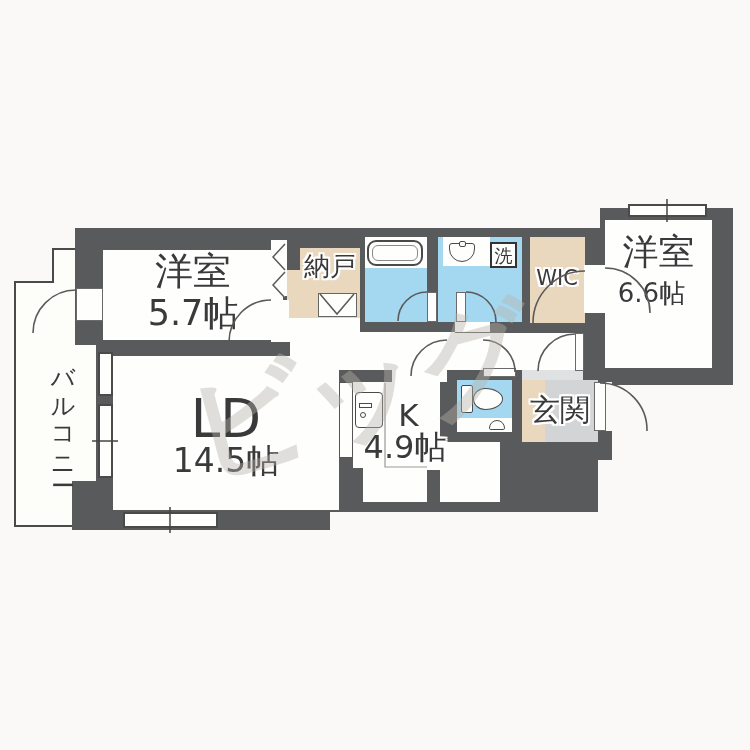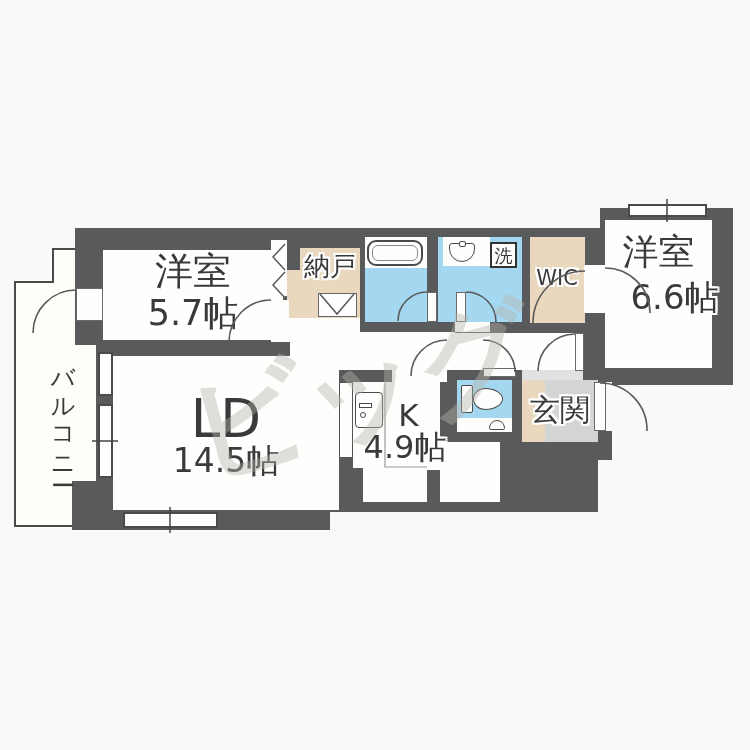--- a/index.html
+++ b/index.html
@@ -103,21 +103,21 @@
 <div class="a win" style="left:123px;top:512px;width:95px;height:16px"></div>
 
 <div class="a lbl" style="left:103px;top:252px;width:180px;font-size:38px">洋室</div>
 <div class="a lbl" style="left:103px;top:296px;width:180px;font-size:35px">5.7帖</div>
 <div class="a lbl" style="left:46px;top:328px;width:34px;height:170px;font-size:24px;letter-spacing:3px;writing-mode:vertical-rl;text-shadow:none;line-height:34px">バルコニー</div>
 <div class="a lbl" style="left:113px;top:392px;width:226px;font-size:53px">LD</div>
 <div class="a lbl" style="left:113px;top:444px;width:226px;font-size:33px">14.5帖</div>
 <div class="a lbl" style="left:287px;top:253px;width:86px;font-size:26px">納戸</div>
 <div class="a lbl" style="left:527px;top:268px;width:60px;font-size:21px">WIC</div>
 <div class="a lbl" style="left:605px;top:234px;width:107px;font-size:36px">洋室</div>
-<div class="a lbl" style="left:621px;top:280px;width:107px;font-size:34px">6.6帖</div>
+<div class="a lbl" style="left:598px;top:280px;width:107px;font-size:26px">6.6帖</div>
 <div class="a lbl" style="left:365px;top:400px;width:87px;font-size:31px">K</div>
 <div class="a lbl" style="left:355px;top:431px;width:100px;font-size:32px">4.9帖</div>
 <div class="a lbl" style="left:528px;top:395px;width:64px;font-size:30px">玄関</div>
 
 <svg width="750" height="750">
   <g fill="none" stroke="#5A5A5A" stroke-width="1.6">
     <path d="M271,300 A42,42 0 0 0 229,342"></path>
     <path d="M76,290 A43,43 0 0 0 33,333"></path>
     <path d="M427,292 A29,29 0 0 0 398,321"></path>
     <path d="M466,292 A30,30 0 0 1 496,322"></path>

